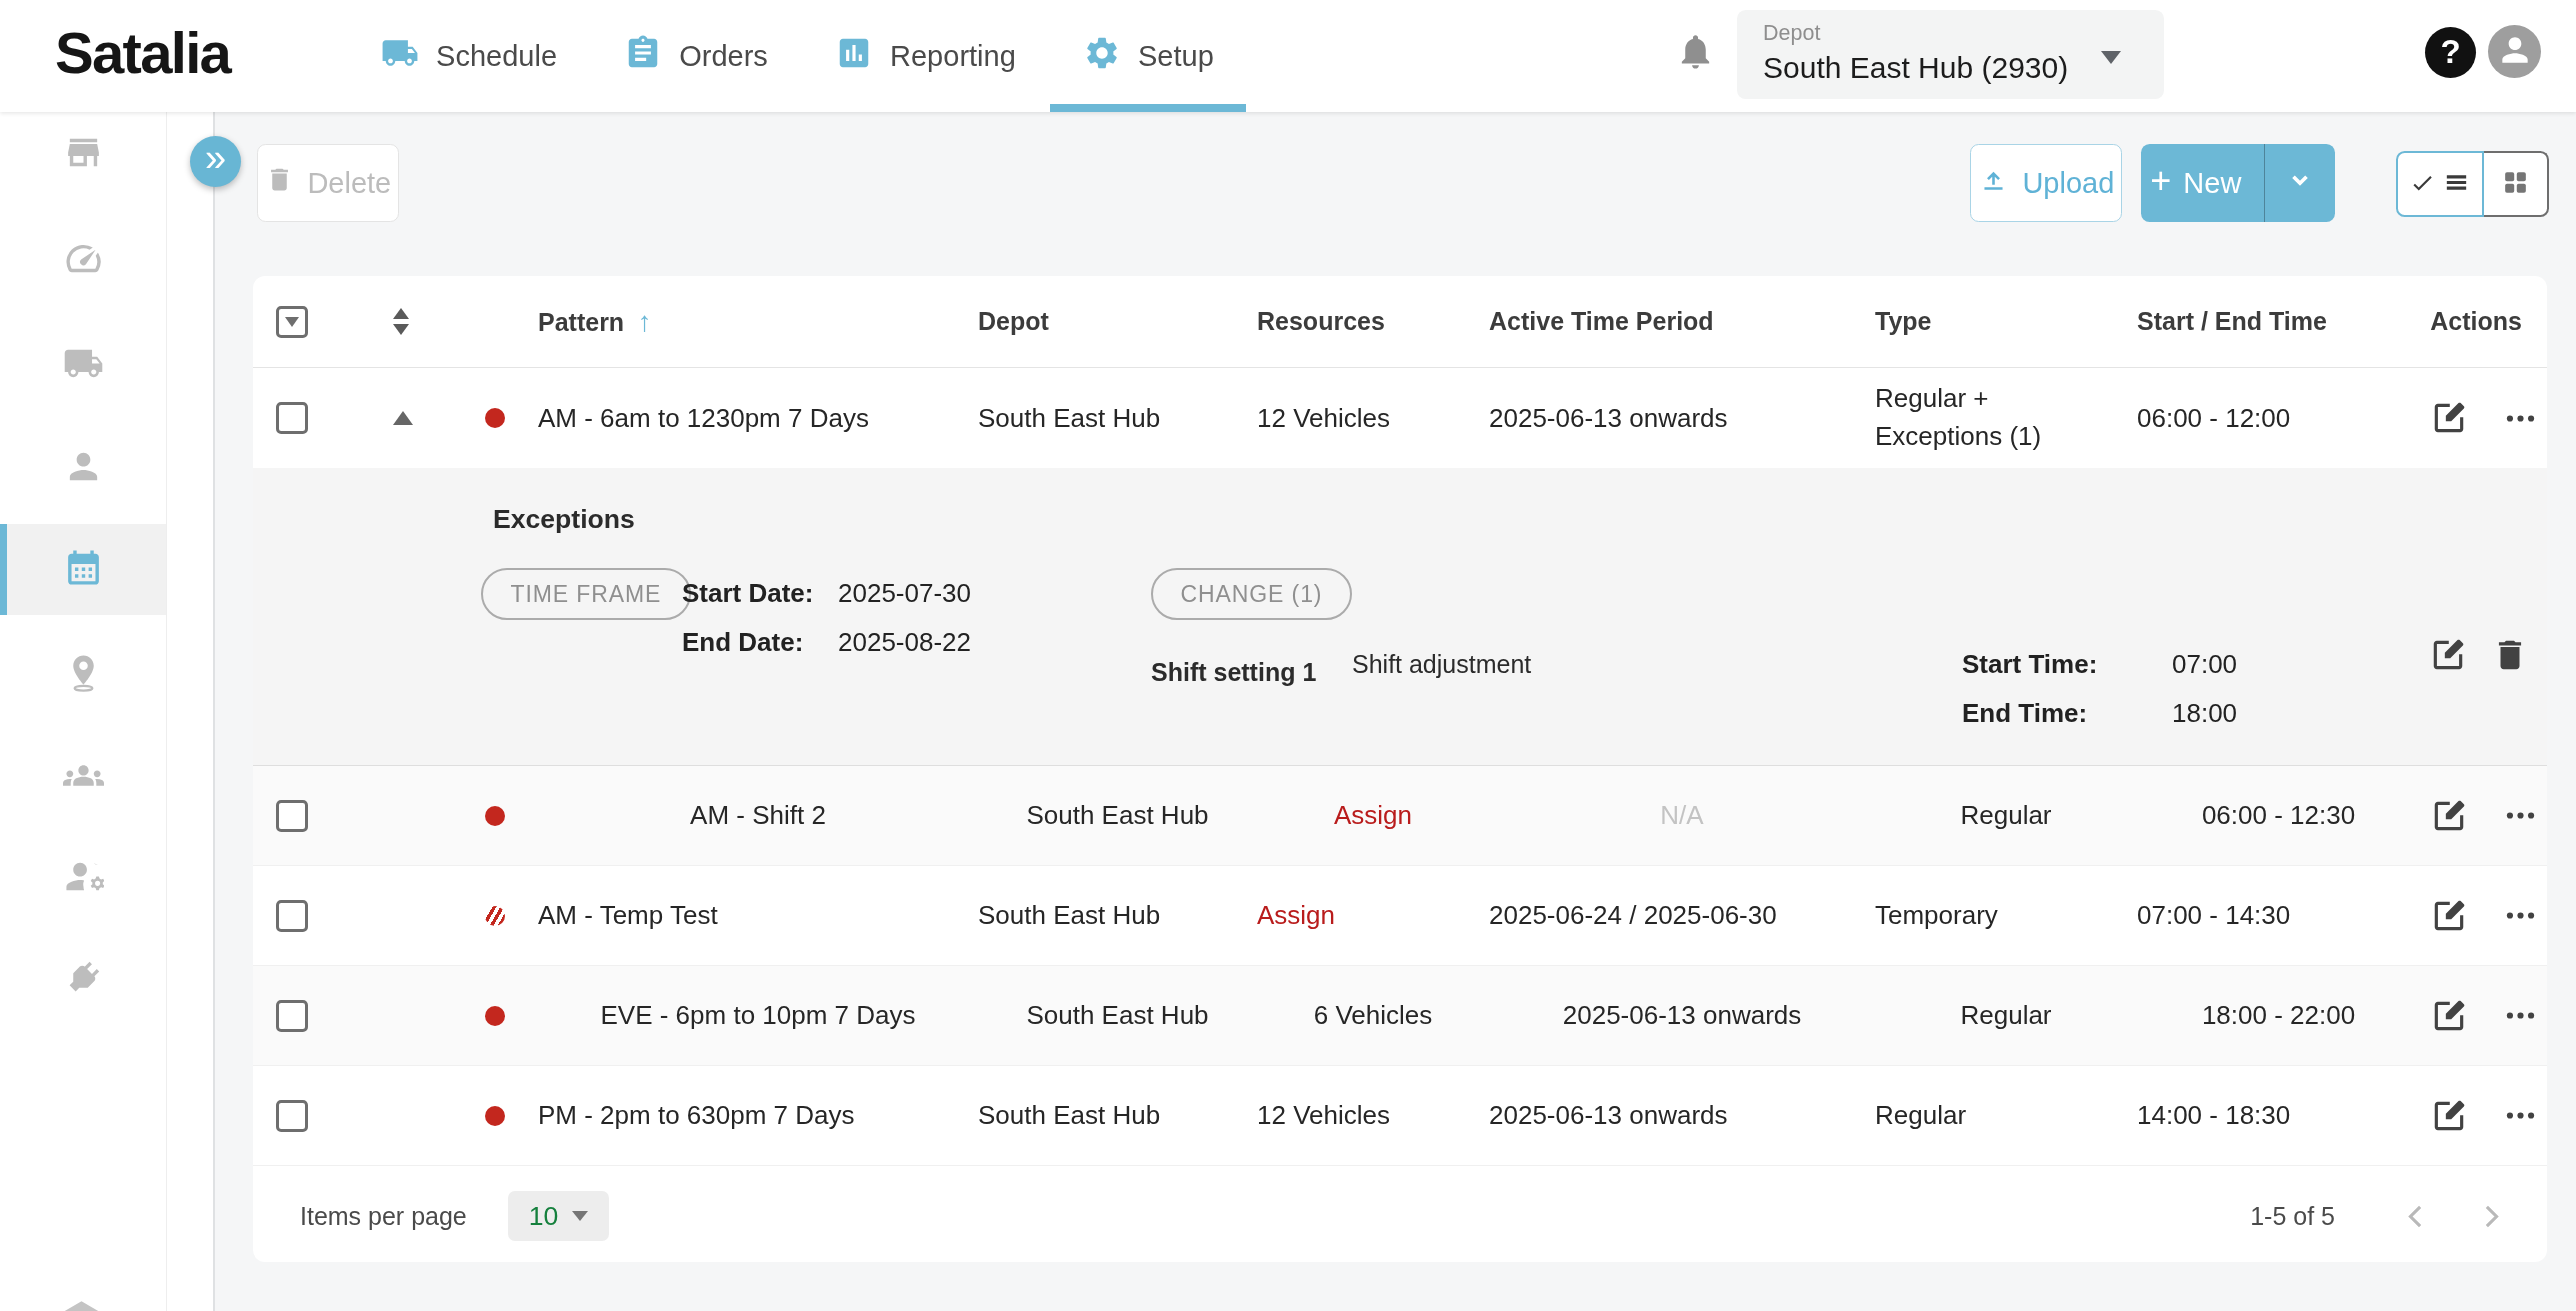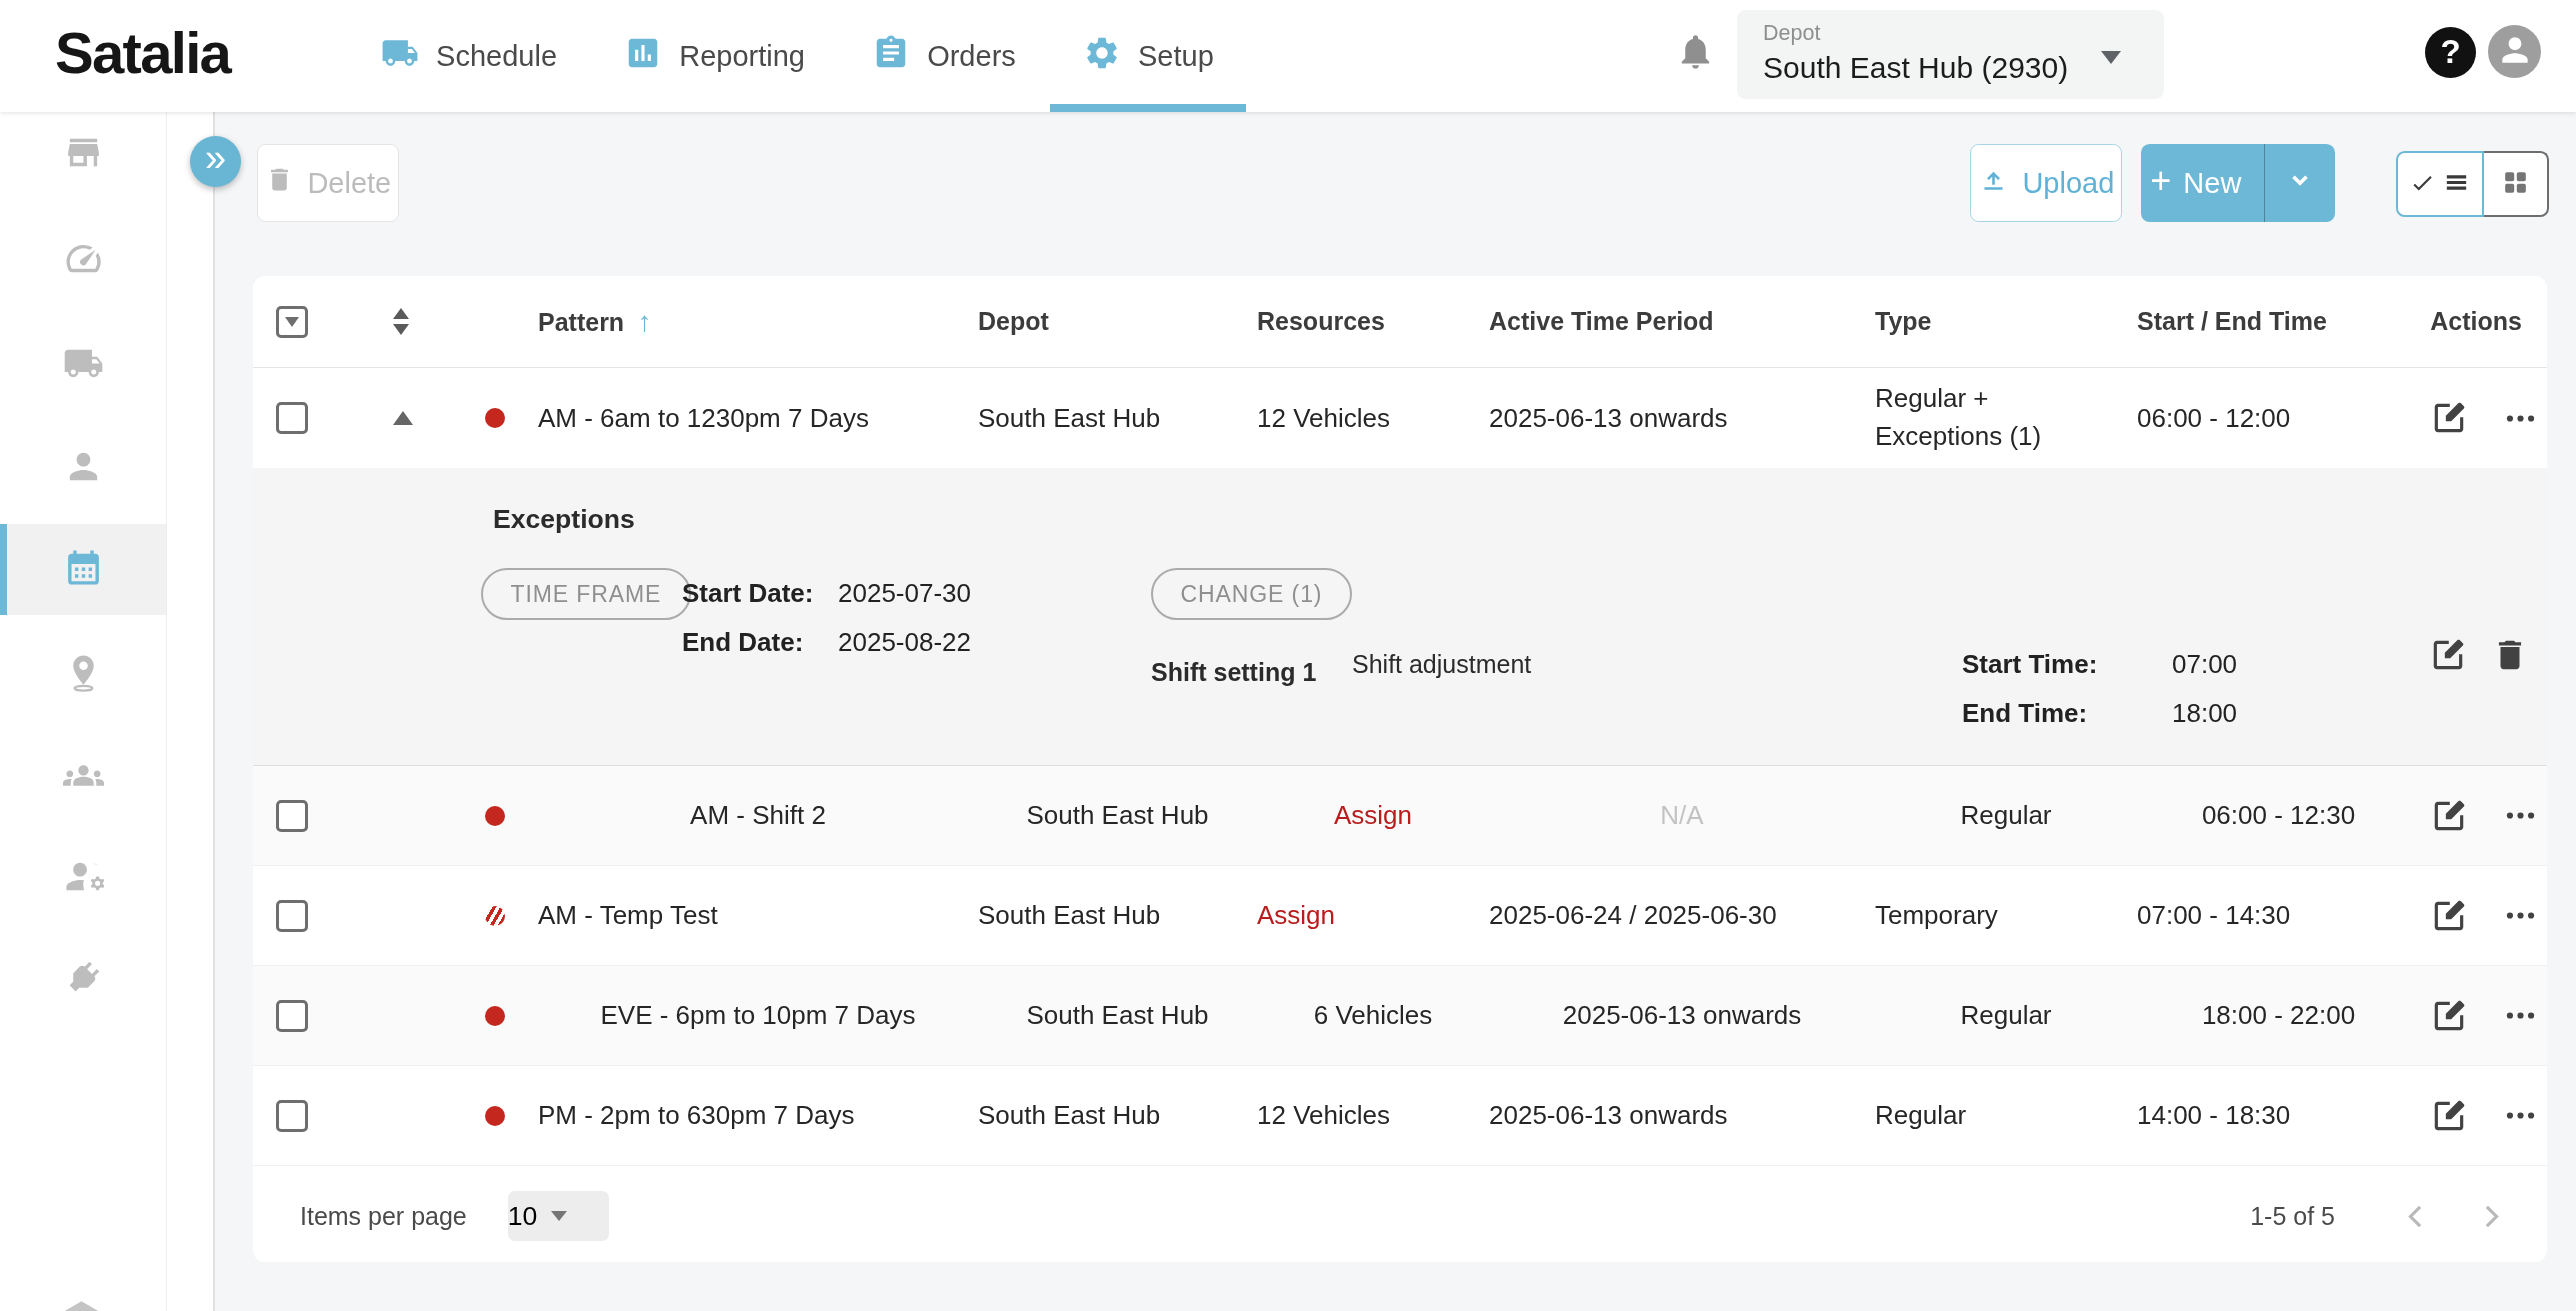--- a/index.html
+++ b/index.html
@@ -126,21 +126,21 @@
   .kv-dates .kv-label { width:156px; font-weight:700; }
   .kv-times .kv-label { width:210px; font-weight:700; }
   .exc-shift-name { position:absolute; left:898px; top:182px; font-size:25px; font-weight:700; color:#2b2b2b;margin-top:8px; }
   .exc-shift-desc { position:absolute; left:1099px; top:182px; font-size:25px; color:#2b2b2b; }
   .exc-actions { position:absolute; left:2176px; top:168px; display:flex; gap:24px; }
   .exc-actions svg { width:38px; height:38px; fill:#424242; }
 
   
   .pagination { height:100px; display:flex; align-items:center; padding:0 38px 0 47px; font-size:25px; color:#4a4a4a; }
   .page-size { margin-left:41px; width:101px; height:50px; background:#ededed; border-radius:6.9px;
-               display:flex; align-items:center; gap:13.7px; font-size:26.6px; color:#000000;
+               display:flex; align-items:center; justify-content:center; gap:13.7px; font-size:26.6px; color:#15803d;
                cursor:pointer; }
   .ps-caret { width:0; height:0; border-left:8.6px solid transparent; border-right:8.6px solid transparent;
               border-top:10.3px solid #757575; }
   .pag-spacer { flex:1; }
   .pag-range { margin-right:62px; }
   .pag-chev { width:38px; height:38px; cursor:pointer; display:flex; align-items:center; justify-content:center; }
   .pag-chev svg { width:29px; height:29px; stroke:#b9b9b9; stroke-width:2.6; fill:none; }
   .pag-chev + .pag-chev { margin-left:36px; }
 </style>
 </head>
@@ -156,32 +156,32 @@
         <span>
           <svg viewBox="0 0 24 24" fill-rule="evenodd">
               <path d="M20 8h-3V4H3c-1.1 0-2 .9-2 2v11h2c0 1.66 1.34 3 3 3s3-1.34 3-3h6c0 1.66 1.34 3 3 3s3-1.34 3-3h2v-5l-3-4zM6 18.5c-.83 0-1.5-.67-1.5-1.5s.67-1.5 1.5-1.5 1.5.67 1.5 1.5-.67 1.5-1.5 1.5zm13.5-9 1.96 2.5H17V9.5h2.5zm-1.5 9c-.83 0-1.5-.67-1.5-1.5s.67-1.5 1.5-1.5 1.5.67 1.5 1.5-.67 1.5-1.5 1.5z"></path>
             </svg>
         </span>
         <span>Schedule</span>
       </div>
       <div class="nav-item">
         <span>
           <svg viewBox="0 0 24 24" fill-rule="evenodd">
-              <path d="M19 3H5c-1.1 0-2 .9-2 2v14c0 1.1.9 2 2 2h14c1.1 0 2-.9 2-2V5c0-1.1-.9-2-2-2zM9 17H7v-7h2v7zm4 0h-2V7h2v10zm4 0h-2v-4h2v4z"></path>
+              <path d="M19 3h-4.18C14.4 1.84 13.3 1 12 1c-1.3 0-2.4.84-2.82 2H5c-1.1 0-2 .9-2 2v14c0 1.1.9 2 2 2h14c1.1 0 2-.9 2-2V5c0-1.1-.9-2-2-2zm-7 0c.55 0 1 .45 1 1s-.45 1-1 1-1-.45-1-1 .45-1 1-1zm2 14H7v-2h7v2zm3-4H7v-2h10v2zm0-4H7V7h10v2z"></path>
             </svg>
         </span>
-        <span>Reporting</span>
+        <span>Orders</span>
       </div>
       <div class="nav-item">
         <span>
           <svg viewBox="0 0 24 24" fill-rule="evenodd">
-              <path d="M19 3h-4.18C14.4 1.84 13.3 1 12 1c-1.3 0-2.4.84-2.82 2H5c-1.1 0-2 .9-2 2v14c0 1.1.9 2 2 2h14c1.1 0 2-.9 2-2V5c0-1.1-.9-2-2-2zm-7 0c.55 0 1 .45 1 1s-.45 1-1 1-1-.45-1-1 .45-1 1-1zm2 14H7v-2h7v2zm3-4H7v-2h10v2zm0-4H7V7h10v2z"></path>
+              <path d="M19 3H5c-1.1 0-2 .9-2 2v14c0 1.1.9 2 2 2h14c1.1 0 2-.9 2-2V5c0-1.1-.9-2-2-2zM9 17H7v-7h2v7zm4 0h-2V7h2v10zm4 0h-2v-4h2v4z"></path>
             </svg>
         </span>
-        <span>Orders</span>
+        <span>Reporting</span>
       </div>
       <div class="nav-item active">
         <span>
           <svg viewBox="0 0 24 24" fill-rule="evenodd">
               <path d="M19.14 12.94c.04-.3.06-.61.06-.94 0-.32-.02-.64-.07-.94l2.03-1.58c.18-.14.23-.41.12-.61l-1.92-3.32c-.12-.22-.37-.29-.59-.22l-2.39.96c-.5-.38-1.03-.7-1.62-.94l-.36-2.54c-.04-.24-.24-.41-.48-.41h-3.84c-.24 0-.43.17-.47.41l-.36 2.54c-.59.24-1.13.57-1.62.94l-2.39-.96c-.22-.08-.47 0-.59.22L2.74 8.87c-.12.21-.08.47.12.61l2.03 1.58c-.05.3-.09.63-.09.94s.02.64.07.94l-2.03 1.58c-.18.14-.23.41-.12.61l1.92 3.32c.12.22.37.29.59.22l2.39-.96c.5.38 1.03.7 1.62.94l.36 2.54c.05.24.24.41.48.41h3.84c.24 0 .44-.17.47-.41l.36-2.54c.59-.24 1.13-.56 1.62-.94l2.39.96c.22.08.47 0 .59-.22l1.92-3.32c.12-.22.07-.47-.12-.61l-2.01-1.58zM12 15.6c-1.98 0-3.6-1.62-3.6-3.6s1.62-3.6 3.6-3.6 3.6 1.62 3.6 3.6-1.62 3.6-3.6 3.6z"></path>
             </svg>
         </span>
         <span>Setup</span>
       </div>
     </nav>

